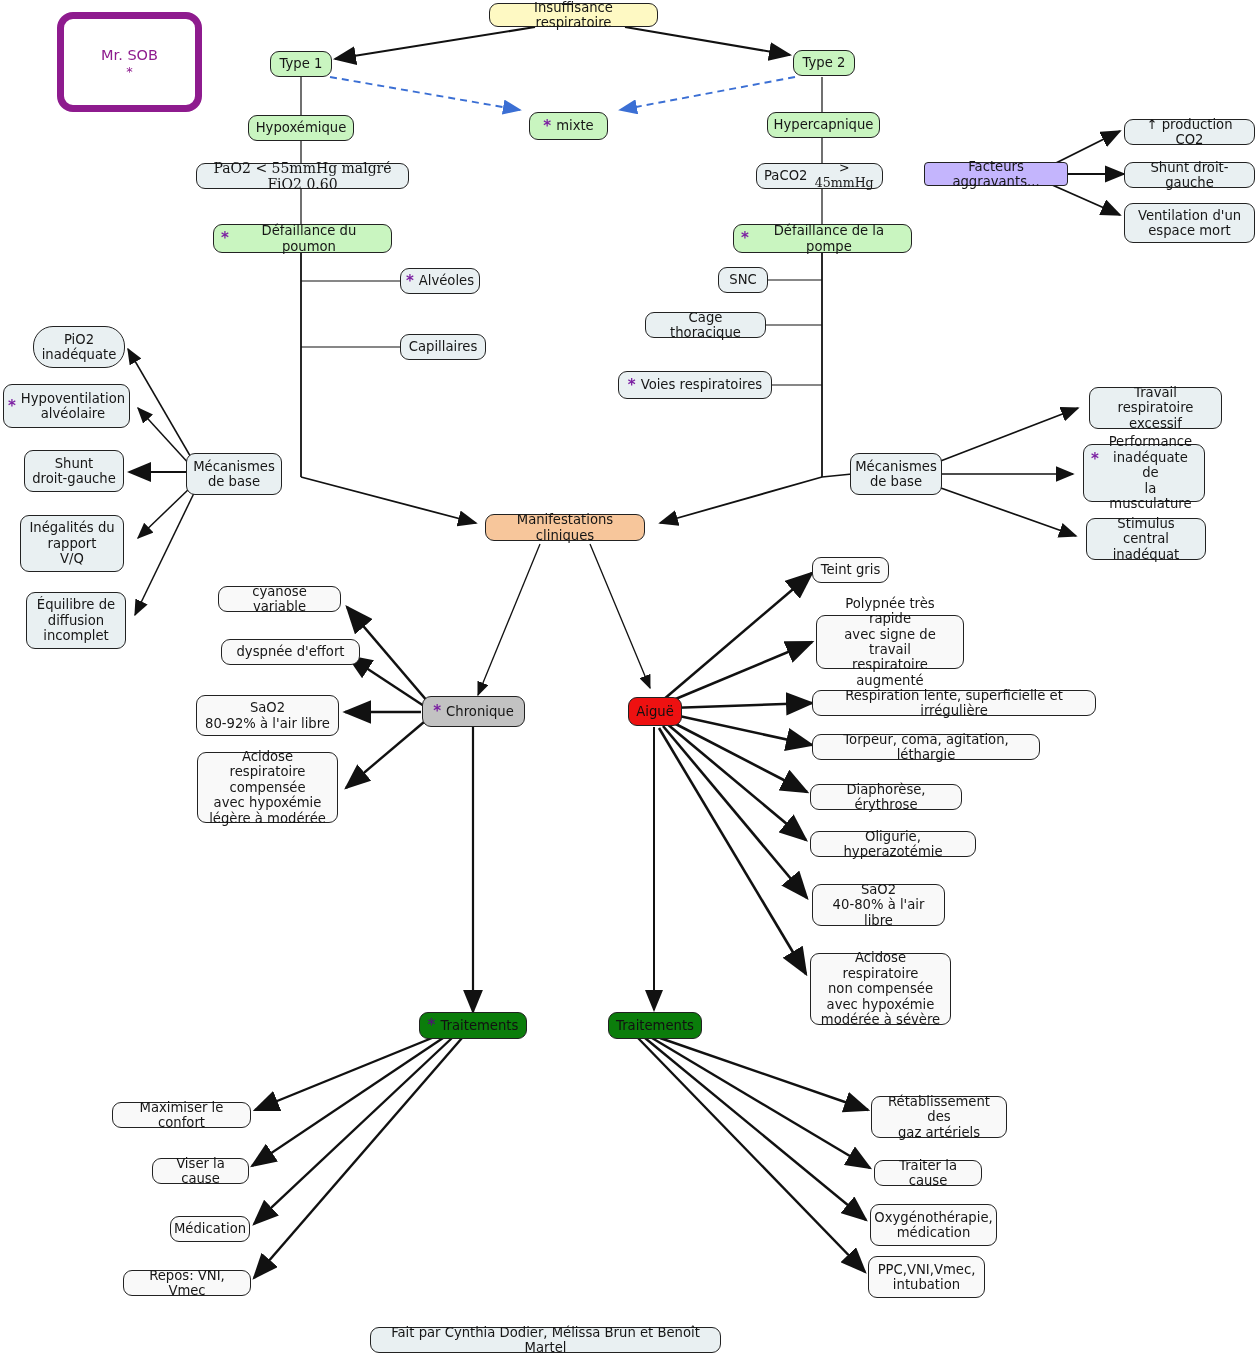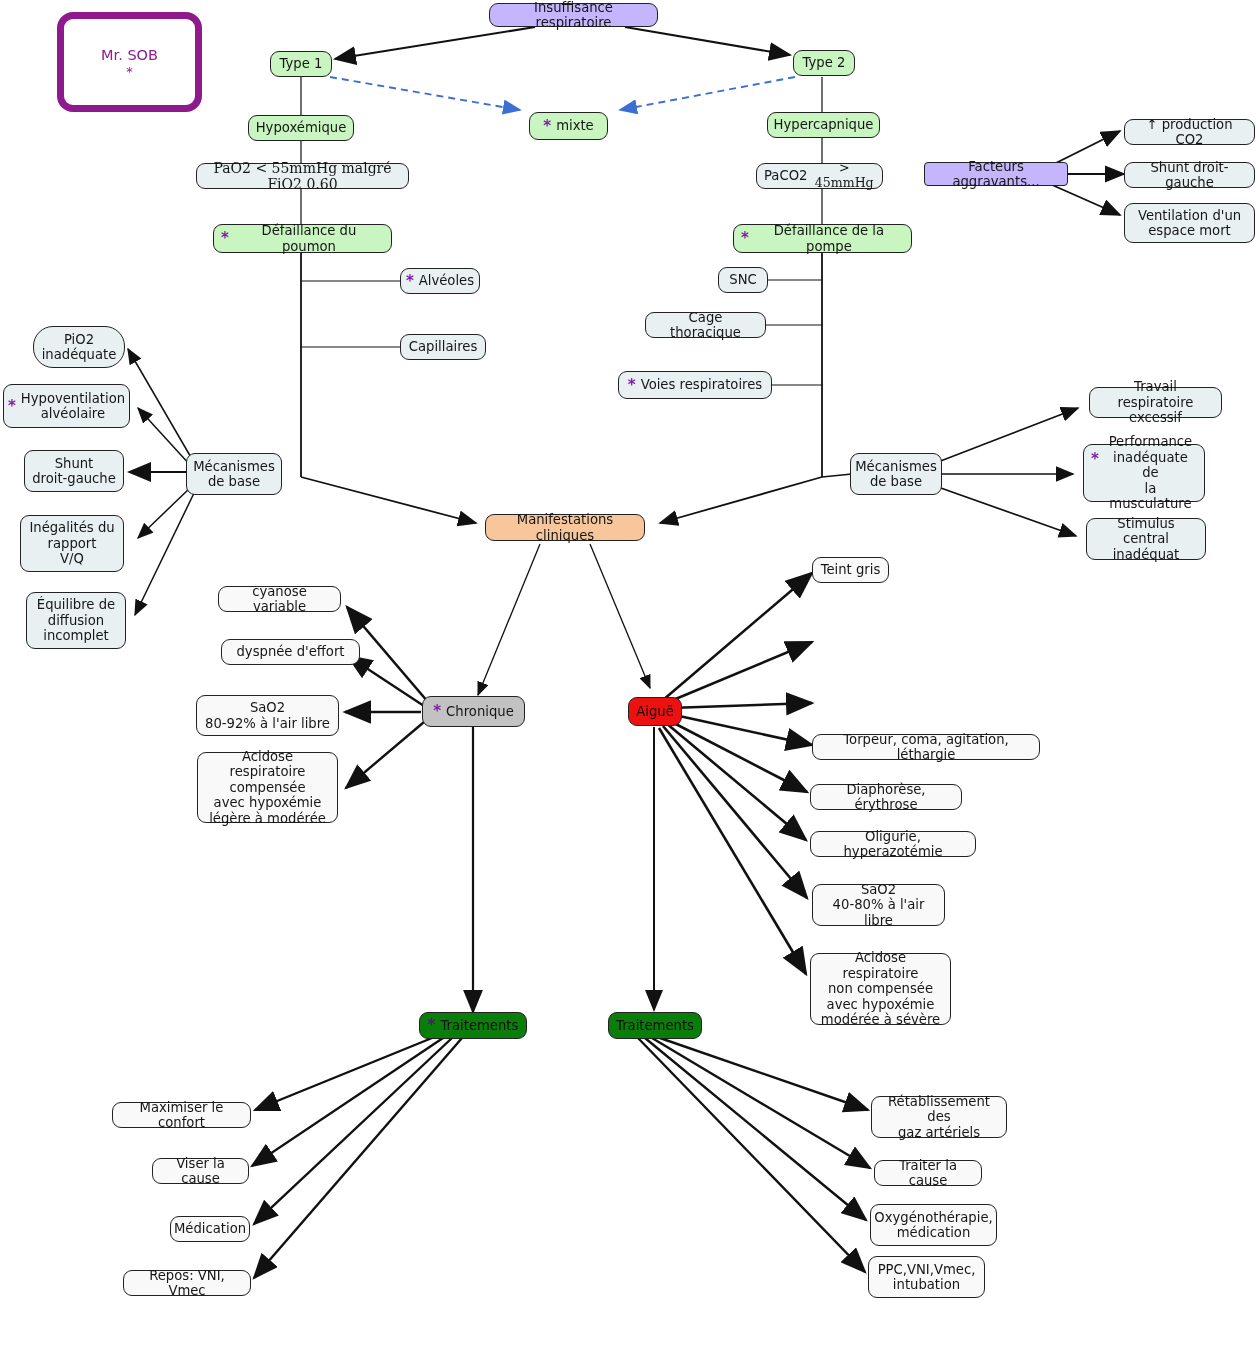--- a/index.html
+++ b/index.html
@@ -7,21 +7,21 @@
   #stage{position:relative;width:1259px;height:1358px;background:#fff;overflow:hidden;}
   svg#edges{position:absolute;left:0;top:0;width:1259px;height:1358px;pointer-events:none;}
 
   .node{position:absolute;box-sizing:border-box;display:flex;align-items:center;
         justify-content:center;text-align:center;border:1.3px solid #222;
         border-radius:9px;background:#e9f0f2;color:#161616;
         font-size:13.2px;line-height:1.17;padding:3px 7px;}
   .node .txt{white-space:pre-line;}
   .ast{color:#7B1FA2;font-weight:bold;font-size:15px;margin-right:5px;line-height:1;}
 
-  .blue{background:#c4b5fd;justify-content:center;}
+  .blue{background:#fef9c3;justify-content:center;}
   .green{background:#c9f5c0;}
   .plain{background:#f9f9f9;}
   .peach{background:#f7c69b;}
   .gray{background:#c2c2c2;}
   .red{background:#ee1111;color:#111;}
   .dgreen{background:#0b7d0b;color:#111;}
   .dgreen .ast{color:#4a1b6d;}
   .sharp{border-radius:4px;background:#c4b5fd;}
   .serif{font-family:"DejaVu Serif","Liberation Serif",serif;}
 
@@ -227,21 +227,21 @@
     <span class="txt">Inégalités du
 rapport
 V/Q</span>
     </div>
   <div class="node" style="left:26px;top:592px;width:100px;height:57px;">
     <span class="txt">Équilibre de
 diffusion
 incomplet</span>
     </div>
 
-  <div class="node" style="left:1089px;top:387px;width:133px;height:31px;">
+  <div class="node" style="left:1089px;top:387px;width:133px;height:42px;">
     <span class="txt">Travail respiratoire
 excessif</span>
     </div>
   <div class="node" style="left:1083px;top:444px;width:122px;height:58px;">
     <span class="ast" style="align-self:flex-start;margin-top:4px;">*</span>
     <span class="txt">Performance
 inadéquate de
 la musculature</span>
     </div>
   <div class="node" style="left:1086px;top:518px;width:120px;height:42px;">
@@ -274,20 +274,28 @@
   <div class="node plain" style="left:197px;top:752px;width:141px;height:71px;">
     <span class="txt">Acidose respiratoire
 compensée
 avec hypoxémie
 légère à modérée</span>
     </div>
 
   <div class="node plain" style="left:812px;top:557px;width:77px;height:26px;">
     <span class="txt">Teint gris</span>
     </div>
+  <div class="node plain" style="left:816px;top:615px;width:148px;height:54px;">
+    <span class="txt">Polypnée très rapide
+avec signe de travail
+respiratoire augmenté</span>
+    </div>
+  <div class="node plain" style="left:812px;top:690px;width:284px;height:26px;">
+    <span class="txt">Respiration lente, superficielle et irrégulière</span>
+    </div>
   <div class="node plain" style="left:812px;top:734px;width:228px;height:26px;">
     <span class="txt">Torpeur, coma, agitation, léthargie</span>
     </div>
   <div class="node plain" style="left:810px;top:784px;width:152px;height:26px;">
     <span class="txt">Diaphorèse, érythrose</span>
     </div>
   <div class="node plain" style="left:810px;top:831px;width:166px;height:26px;">
     <span class="txt">Oligurie, hyperazotémie</span>
     </div>
   <div class="node plain" style="left:812px;top:884px;width:133px;height:42px;">
@@ -331,14 +339,17 @@
     </div>
   <div class="node plain" style="left:870px;top:1204px;width:127px;height:42px;">
     <span class="txt">Oxygénothérapie,
 médication</span>
     </div>
   <div class="node plain" style="left:868px;top:1256px;width:117px;height:42px;">
     <span class="txt">PPC,VNI,Vmec,
 intubation</span>
     </div>
 
+  <div class="node" style="left:370px;top:1327px;width:351px;height:26px;">
+    <span class="txt">Fait par Cynthia Dodier, Mélissa Brun et Benoît Martel</span>
+    </div>
 
 </div>
 
 </body></html>

